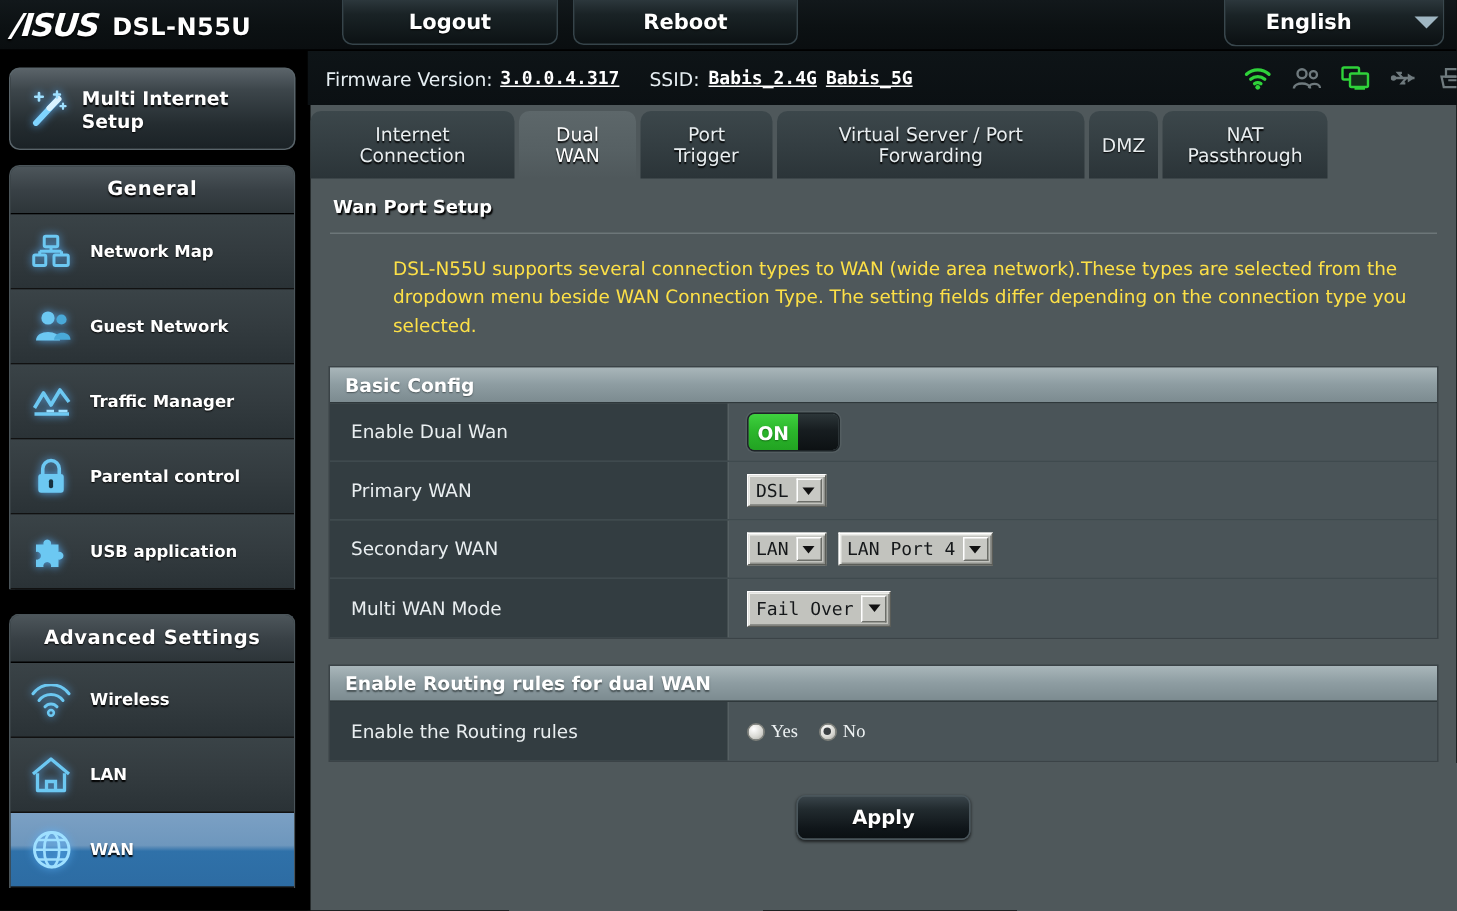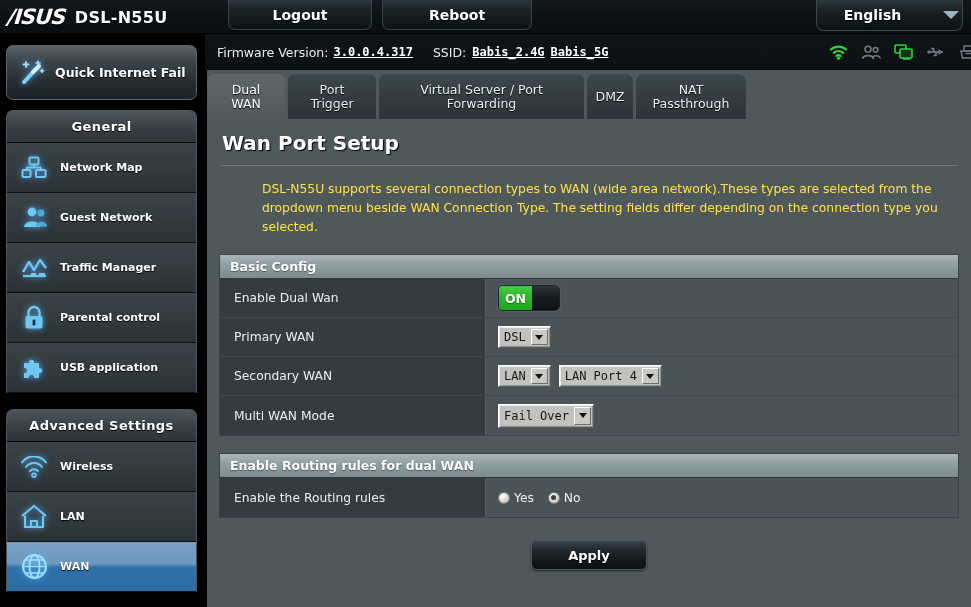--- a/index.html
+++ b/index.html
@@ -135,21 +135,21 @@
     color: #e9eef0; font-size: 12.5px; line-height: 14px; text-align: center;
     display: flex; align-items: center; justify-content: center;
     cursor: pointer; text-shadow: 0 1px 1px #000;
   }
   .tab.active {
     background: linear-gradient(180deg,#5d676a 0%,#566063 60%,#4f585b 100%);
     color: #ffffff;
   }
   .panel { position: absolute; left: 0; top: 47px; right: 0; bottom: 0; padding: 0 12px; }
   .page-title {
-    color: #ffffff; font-size: 20px; font-weight: bold; padding: 14px 0 10px 3px;
+    color: #ffffff; font-size: 12px; font-weight: bold; padding: 14px 0 10px 3px;
     text-shadow: 1px 1px 1px #000;
   }
   .rule { height: 1px; background: #6d7679; margin: 0 1px 14px 1px; }
   .desc { color: #fde047; font-size: 12.3px; line-height: 19px; padding: 0 4px 0 3px; margin-left: 40px; }
 
   .section { margin-top: 17px; border: 1px solid #3b4347; }
   .section-head {
     height: 24px; display: flex; align-items: center; padding-left: 10px;
     background: linear-gradient(180deg,#a9b6ba 0%,#8e9da2 48%,#7c8b90 100%);
     color: #ffffff; font-size: 12.5px; font-weight: bold; text-shadow: 0 1px 1px #4a5558;
@@ -212,21 +212,21 @@
   .radio-wrap { display: flex; align-items: center; gap: 14px; }
   .radio-item { display: flex; align-items: center; gap: 4px; cursor: pointer; }
   .radio {
     width: 12px; height: 12px; border-radius: 50%;
     background: radial-gradient(circle at 35% 30%, #ffffff 0%, #d9d9d4 55%, #a8a9a4 100%);
     border: 1px solid #7e807b; display: flex; align-items: center; justify-content: center;
   }
   .radio.checked::after {
     content: ""; width: 5px; height: 5px; border-radius: 50%; background: #3a3f42;
   }
-  .radio-item .rlbl { color: #eef2f3; font-size: 12.3px; }
+  .radio-item .rlbl { color: #eef2f3; font-size: 12.3px; font-family: Liberation Serif, serif; }
 
   
   .apply-wrap { display: flex; justify-content: center; margin-top: 22px; }
   .apply-btn {
     width: 116px; height: 30px; border-radius: 6px;
     background: linear-gradient(180deg,#39444a 0%,#222b2f 30%,#10161a 75%,#0b1013 100%);
     border: 1px solid #4a565c;
     color: #ffffff; font-size: 13px; font-weight: bold;
     display: flex; align-items: center; justify-content: center;
     cursor: pointer; text-shadow: 0 1px 1px #000;
@@ -306,21 +306,21 @@
     <div class="qis">
       <span class="nav-icon">
         <svg width="28" height="28" viewBox="0 0 28 28">
           <path d="M6 23 L20 8" stroke="#7fd4ff" stroke-width="4" stroke-linecap="round"></path>
           <path d="M15 13 L21 7" stroke="#d9f2ff" stroke-width="4" stroke-linecap="round"></path>
           <path d="M8 3 v5 M5.5 5.5 h5" stroke="#9fe0ff" stroke-width="1.8" stroke-linecap="round"></path>
           <path d="M20 2 v4 M18 4 h4" stroke="#9fe0ff" stroke-width="1.6" stroke-linecap="round"></path>
           <path d="M24 10 v3.5 M22.3 11.8 h3.4" stroke="#9fe0ff" stroke-width="1.5" stroke-linecap="round"></path>
         </svg>
       </span>
-      <span class="qis-txt">Quick Internet Fail</span>
+      <span class="qis-txt">Multi Internet Setup</span>
     </div>
 
     <div class="navgroup">
       <div class="nav-head">General</div>
 
       <div class="nav-item">
         <span class="nav-icon">
           <svg width="26" height="24" viewBox="0 0 26 24">
             <rect x="8.5" y="1.5" width="9" height="7" rx="1" stroke="#6cc8f2" stroke-width="2" fill="none"></rect>
             <rect x="1.5" y="14" width="8" height="7" rx="1" stroke="#6cc8f2" stroke-width="2" fill="none"></rect>
@@ -408,20 +408,21 @@
             <ellipse cx="13.5" cy="13.5" rx="5" ry="11.5" stroke="#9fe0ff" stroke-width="1.8" fill="none"></ellipse>
             <path d="M2 13.5 h23 M4.2 7 h18.6 M4.2 20 h18.6" stroke="#9fe0ff" stroke-width="1.7" fill="none"></path>
           </svg>
         </span>
         <span class="lbl">WAN</span>
       </div>
     </div>
   </div>
 
   <div class="tabs">
+    <div class="tab" style="width:136px">Internet Connection</div>
     <div class="tab active" style="width:78px">Dual WAN</div>
     <div class="tab" style="width:88px">Port Trigger</div>
     <div class="tab" style="width:205px">Virtual Server / Port Forwarding</div>
     <div class="tab" style="width:46px">DMZ</div>
     <div class="tab" style="width:110px">NAT Passthrough</div>
   </div>
 
   <div class="content">
     <div class="panel">
 

